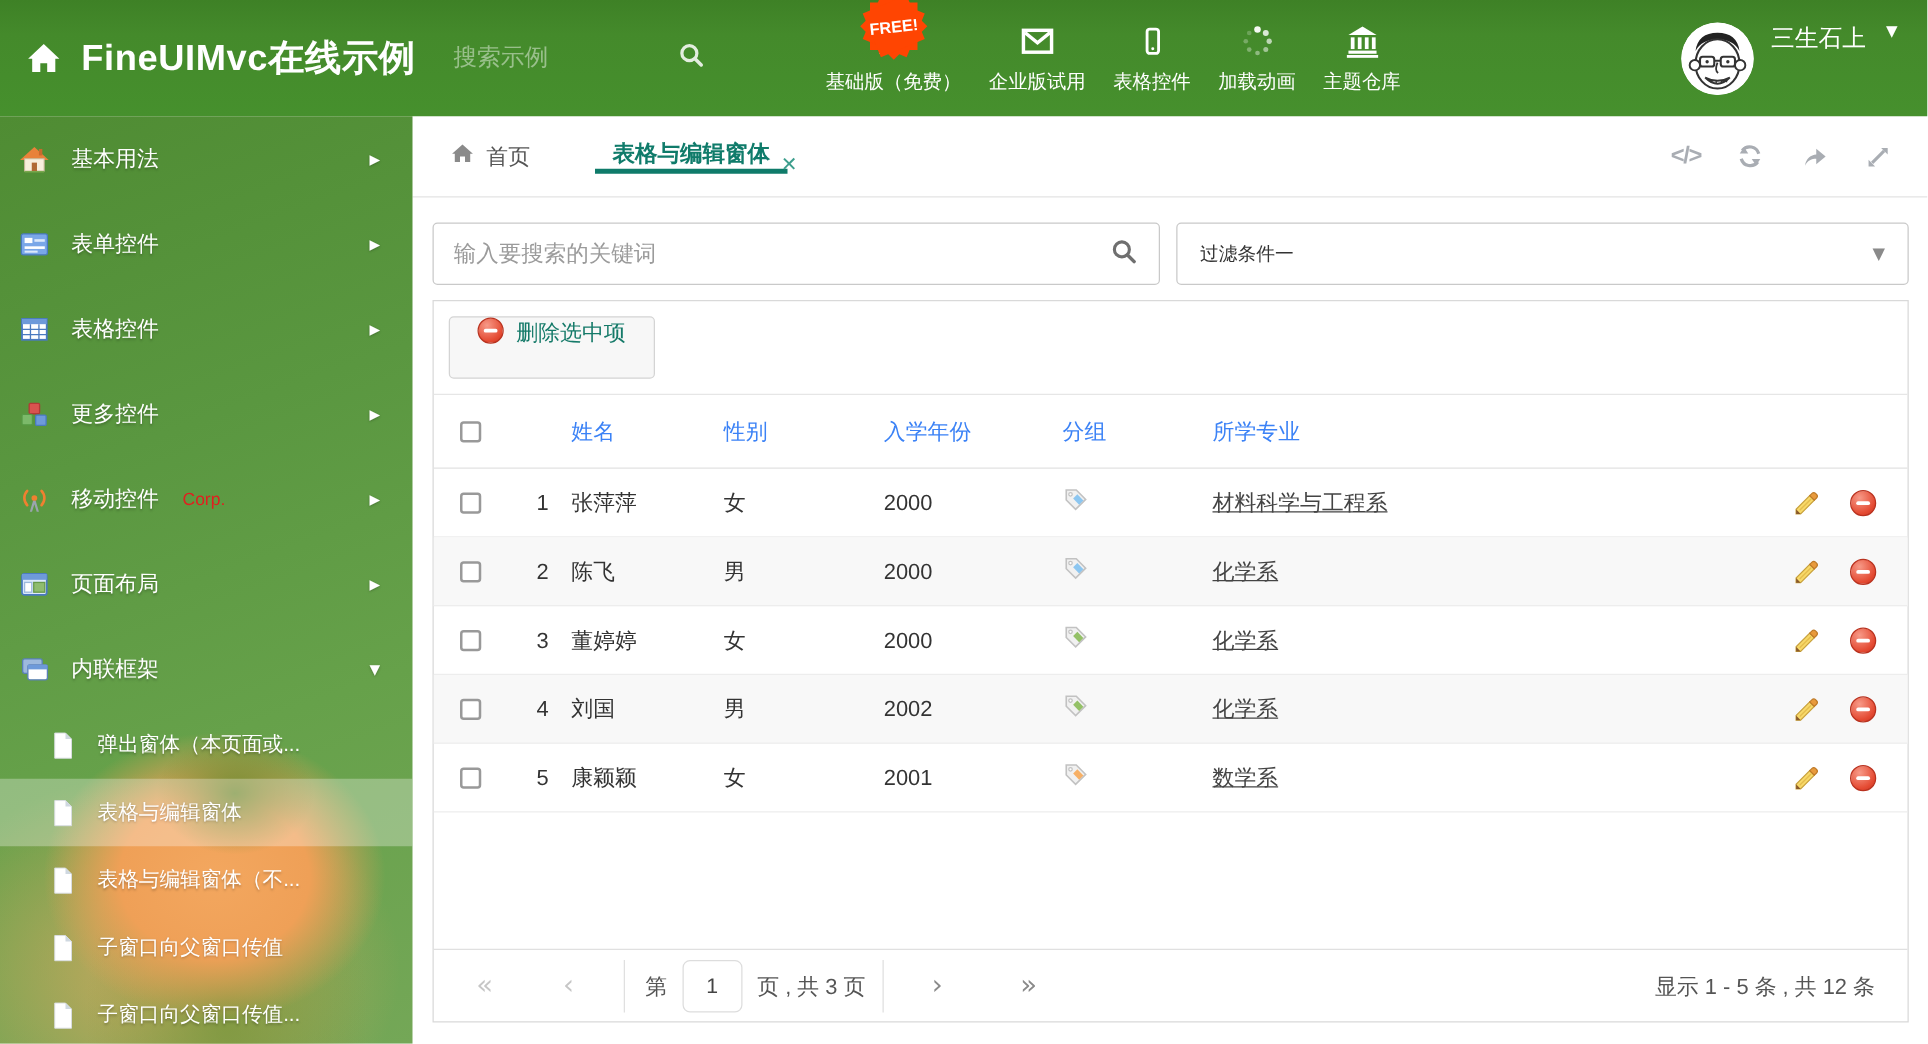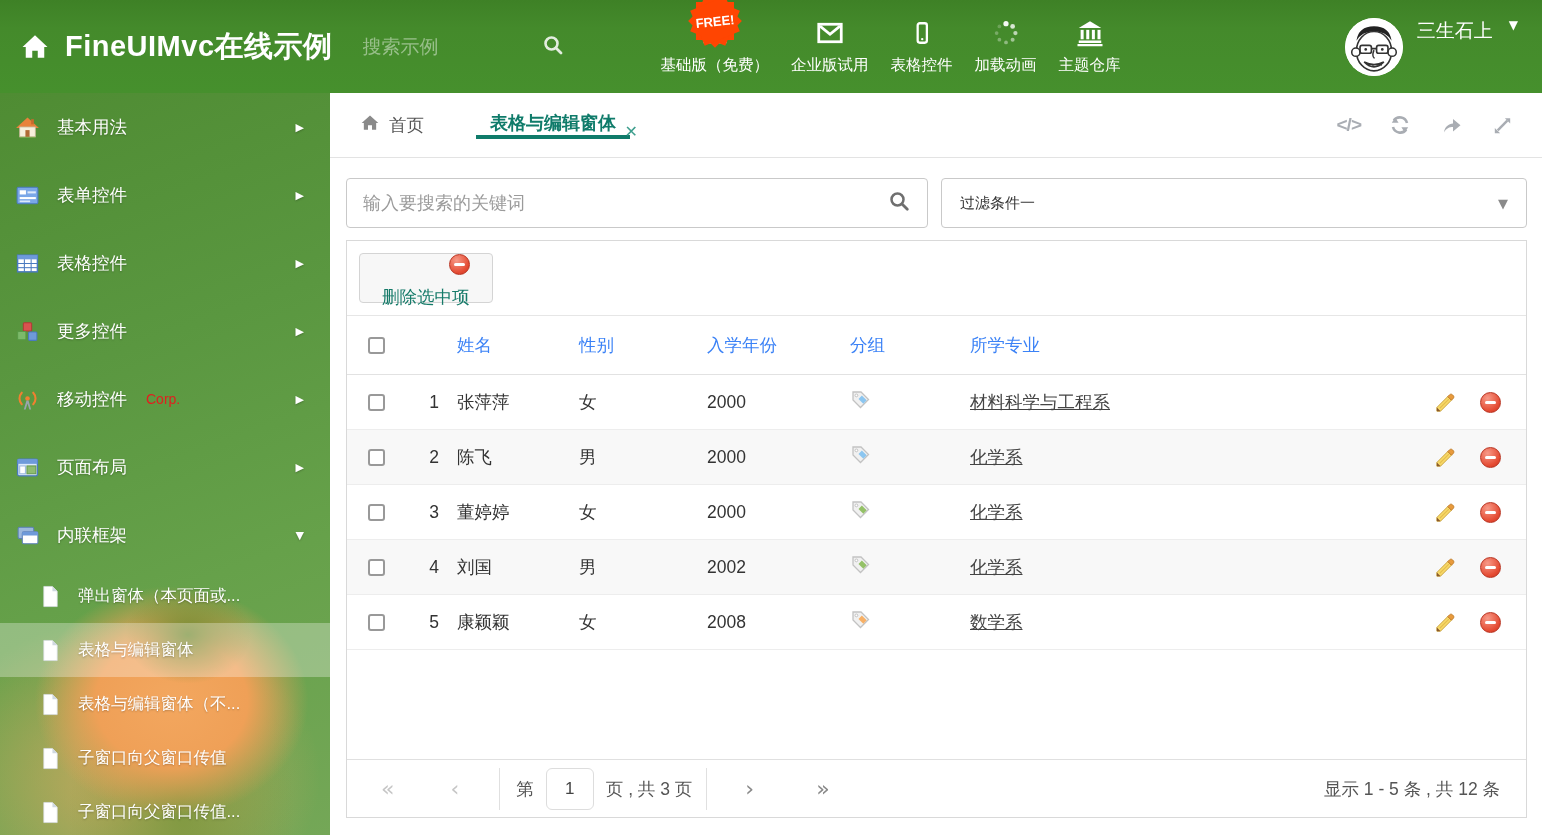--- a/index.html
+++ b/index.html
@@ -75,22 +75,22 @@
   .search-box { flex:1; height:50px; border:1px solid #c9c9c9; border-radius:4px; display:flex; align-items:center; padding:0 16px; }
   .search-box input { flex:1; border:none; outline:none; font-size:18px; color:#333; }
   .search-box input::placeholder { color:#9b9b9b; }
   .dropdown { flex:1; height:50px; border:1px solid #c9c9c9; border-radius:4px; display:flex; align-items:center;
               justify-content:space-between; padding:0 18px; cursor:pointer; }
   .dropdown .dd-value { font-size:15px; color:#333; }
   .dropdown .dd-caret { color:#8a8a8a; font-size:13px; }
 
   .panel { margin:12px 15px 0 16px; border:1px solid #d9d9d9; height:578px; display:flex; flex-direction:column; }
   .toolbar { height:74px; flex:none; display:flex; align-items:center; justify-content:space-between; padding:0 12px; }
-  .btn { height:50px; border:1px solid #d4d4d4; border-radius:4px; display:flex; align-items:flex-end; gap:10px;
-         padding:0 22px; font-size:17.5px; color:#157a69; cursor:pointer;flex-direction:column; }
+  .btn { height:50px; border:1px solid #d4d4d4; border-radius:4px; display:flex; align-items:flex-start; gap:10px;
+         padding:0 22px; font-size:17.5px; color:#157a69; cursor:pointer; }
   .btn-delete { background:#f7f7f7; }
   .btn-add { background:#fff; }
 
   .ic-minus, .ic-plus { width:21px; height:21px; border-radius:50%; position:relative; flex:none; }
   .ic-minus { background:radial-gradient(circle at 35% 28%, #f79a88, #e44a32 68%, #c63523 100%); border:1px solid #b9321f; }
   .ic-minus::after { content:""; position:absolute; left:50%; top:50%; width:11px; height:3px; margin:-1.5px 0 0 -5.5px;
                      background:#fff; border-radius:2px; }
   .ic-plus { background:radial-gradient(circle at 35% 28%, #b8e59b, #5cab35 68%, #47912a 100%); border:1px solid #3f8725; }
   .ic-plus::before { content:""; position:absolute; left:50%; top:50%; width:11px; height:3px; margin:-1.5px 0 0 -5.5px; background:#fff; border-radius:2px; }
   .ic-plus::after  { content:""; position:absolute; left:50%; top:50%; width:3px; height:11px; margin:-5.5px 0 0 -1.5px; background:#fff; border-radius:2px; }
@@ -605,21 +605,21 @@
               </div>
             </div>
 
             <div class="grid-row">
               <div class="c-check">
                   <span class="checkbox"></span>
                 </div>
               <div class="c-index">5</div>
               <div class="c-name">康颖颖</div>
               <div class="c-gender">女</div>
-              <div class="c-year">2008</div>
+              <div class="c-year">2001</div>
               <div class="c-group">
                 <span>
                   <svg width="21" height="21" viewBox="0 0 21 21">
                     <path d="M3 3h8L18.5 10.5 10.5 18.5 3 11z" fill="#f1f1f1" stroke="#c2c2c2" stroke-width="1.3"></path>
                     <circle cx="6.4" cy="6.4" r="1.4" fill="#fff" stroke="#c2c2c2"></circle>
                     <rect class="tag-fill" x="9.2" y="8.2" width="6.8" height="4.8" transform="rotate(45 12.6 10.6)" fill="#f7b066"></rect>
                   </svg>
                 </span>
               </div>
               <div class="c-major"><span class="major-link">数学系</span></div>

